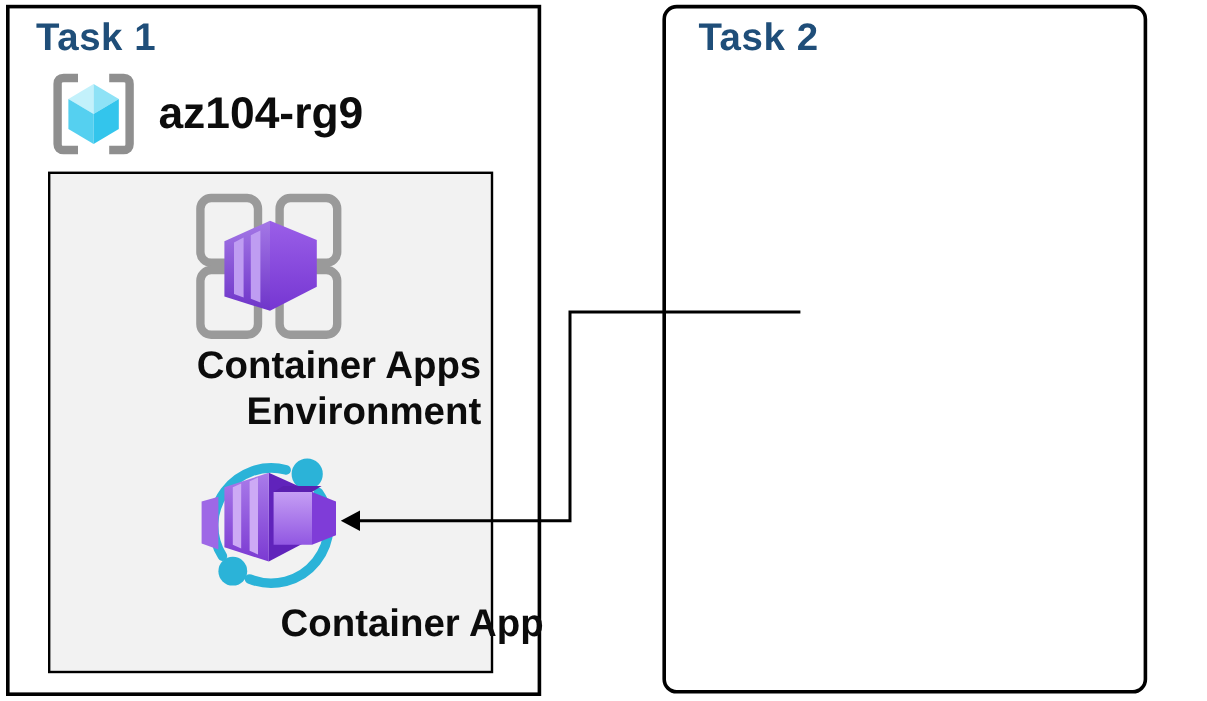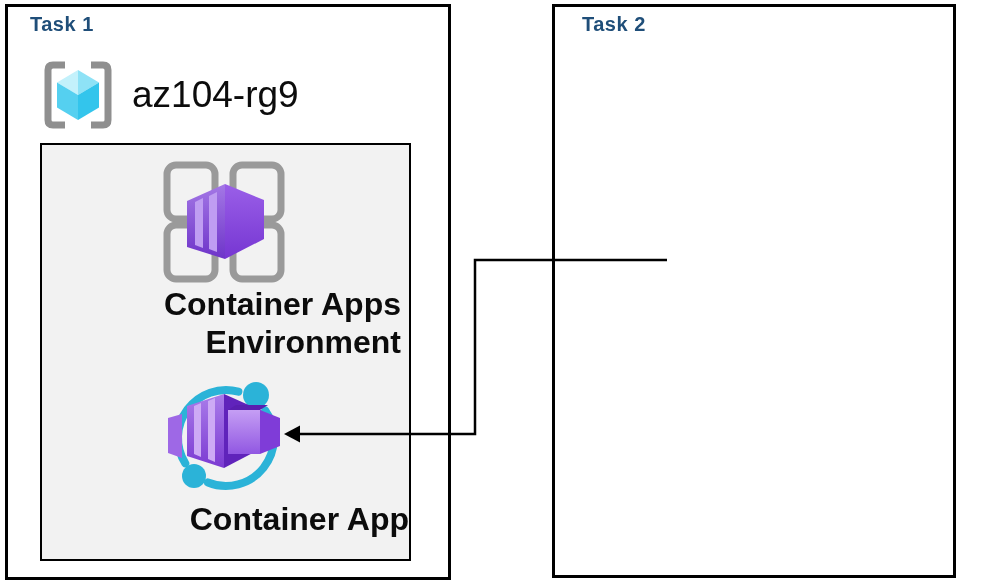--- a/index.html
+++ b/index.html
@@ -6,45 +6,45 @@
   #canvas{
     position:relative;width:1006px;height:584px;background:#ffffff;
     font-family:"Liberation Sans",sans-serif;overflow:hidden;
     color:var(--label-black,#0c0c0c);
   }
   .task-box{
     position:absolute;background:#ffffff;
     border:3px solid var(--border-black,#000);box-sizing:border-box;
   }
   #task1{left:5px;top:4px;width:446px;height:576px;}
-  #task2{left:552px;top:4px;width:404px;height:574px;}
+  #task2{left:552px;top:4px;width:404px;height:574px;border-radius:12px;}
   .task-title{
-    position:absolute;margin:0;font-size:20px;font-weight:700;
+    position:absolute;margin:0;font-size:32px;font-weight:700;
     color:var(--title-blue,#1f4e79);letter-spacing:0.5px;
   }
   #task1-title{left:22px;top:6px;}
   #task2-title{left:27px;top:6px;}
   .rg-row{
     position:absolute;left:32px;top:51px;display:flex;align-items:center;gap:16px;
   }
-  .rg-name{font-size:37px;font-weight:400;color:var(--label-black,#0c0c0c);}
+  .rg-name{font-size:37px;font-weight:700;color:var(--label-black,#0c0c0c);}
   .inner-panel{
     position:absolute;background:var(--panel-fill,#f2f2f2);
     border:2px solid var(--border-black,#000);box-sizing:content-box;
   }
   #task1-inner{left:32px;top:136px;width:367px;height:414px;}
   #task2-inner{left:45px;top:136px;width:366px;height:312px;}
   .diagram-label{
     position:absolute;left:0;width:100%;text-align:right;
     font-size:32px;line-height:38px;font-weight:700;color:var(--label-black,#0c0c0c);
   }
   #env-icon{position:absolute;left:118px;top:13px;}
   #env-label{top:140px;padding:0 8px;box-sizing:border-box;}
   #app-icon{position:absolute;left:124px;top:233px;}
-  #app-label{top:355px;}
+  #app-label{top:355px;padding-left:44px;}
   #devices-area{position:absolute;left:65px;top:25px;width:233px;height:178px;background:#ffffff;}
   #verify-label{top:228px;}
   #connector{position:absolute;left:0;top:0;z-index:10;pointer-events:none;}
   svg{display:block;}
 </style>
 </head>
 <body>
 
 <div id="canvas">
 

